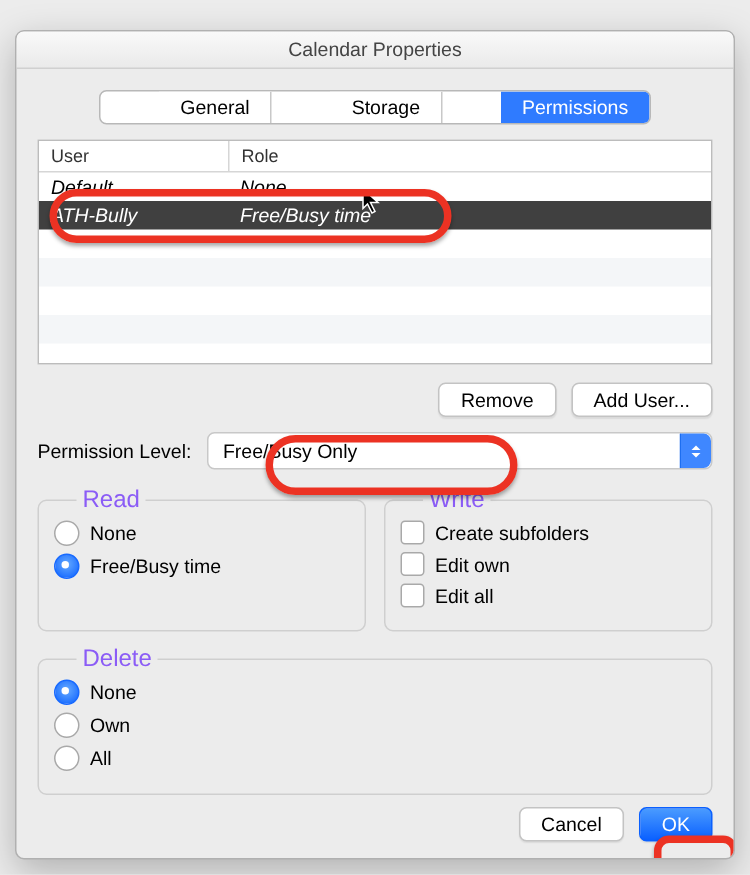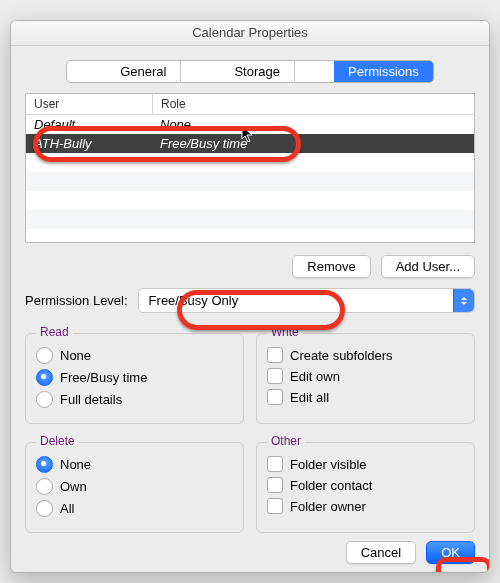--- a/index.html
+++ b/index.html
@@ -81,22 +81,22 @@
     display:flex;flex-direction:column;align-items:center;justify-content:center;
   }
   .select .arrows::before{content:"";border:3px solid transparent;border-bottom-color:#fff;margin-bottom:1px;}
   .select .arrows::after{content:"";border:3px solid transparent;border-top-color:#fff;margin-top:1px;}
   .groups{display:flex;gap:12px;margin:0 14px 8px 14px;}
   .group{
     flex:1;border:1px solid #cfcfcf;border-radius:6px;padding:8px 10px 10px 10px;
     position:relative;margin-top:10px;
   }
   .group-title{
-    position:absolute;top:-9px;left:10px;background:#ececec;padding:0 4px;
-    font-size:12px;color:#701a75;
+    position:absolute;top:-9px;left:25px;background:#ececec;padding:0 4px;
+    font-size:16px;color:#8b5cf6;
   }
   .radio,.check{
     display:flex;align-items:center;gap:7px;margin:5px 0;font-size:13px;
   }
   .radio .dot{
     width:15px;height:15px;border-radius:50%;border:1px solid #a9a9a9;
     background:#fff;position:relative;flex-shrink:0;
   }
   .radio.sel .dot{border-color:#1769ff;background:radial-gradient(circle at 50% 40%,#66aaff,#0a60ff);}
   .radio.sel .dot::after{
@@ -170,24 +170,20 @@
     <div class="group">
       <span class="group-title">Read</span>
       <div class="radio">
           <span class="dot"></span>
           <span>None</span>
         </div>
       <div class="radio sel">
           <span class="dot"></span>
           <span>Free/Busy time</span>
         </div>
-      <div class="radio">
-          <span class="dot"></span>
-          <span>Full details</span>
-        </div>
     </div>
     <div class="group">
       <span class="group-title">Write</span>
       <div class="check">
           <span class="box"></span>
           <span>Create subfolders</span>
         </div>
       <div class="check">
           <span class="box"></span>
           <span>Edit own</span>
@@ -208,35 +204,20 @@
         </div>
       <div class="radio">
           <span class="dot"></span>
           <span>Own</span>
         </div>
       <div class="radio">
           <span class="dot"></span>
           <span>All</span>
         </div>
     </div>
-    <div class="group">
-      <span class="group-title">Other</span>
-      <div class="check">
-          <span class="box"></span>
-          <span>Folder visible</span>
-        </div>
-      <div class="check">
-          <span class="box"></span>
-          <span>Folder contact</span>
-        </div>
-      <div class="check">
-          <span class="box"></span>
-          <span>Folder owner</span>
-        </div>
-    </div>
   </div>
 
   <div class="footer">
     <div class="btn">Cancel</div>
     <div class="btn primary">OK</div>
   </div>
 
   <svg class="cursor" viewBox="0 0 14 18">
     <path d="M1 1 L1 14 L4 11 L7 17 L9 16 L6 10 L11 10 Z" fill="#000" stroke="#fff" stroke-width="1"></path>
   </svg>

